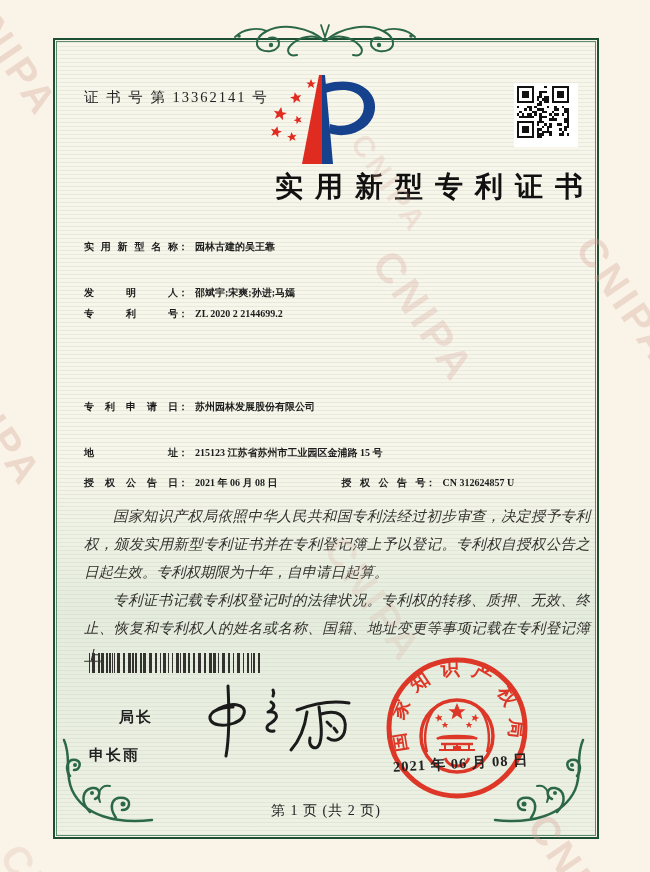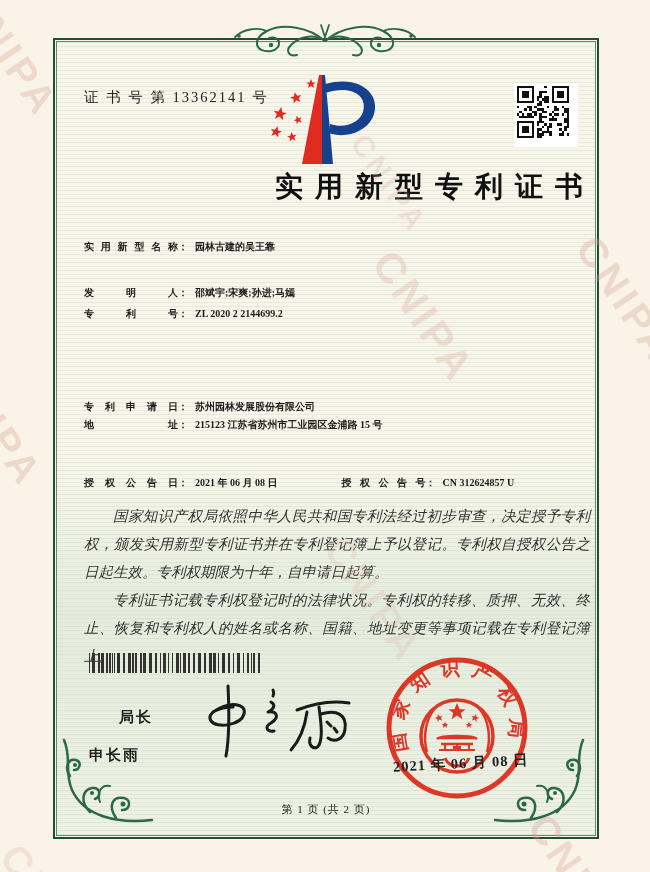--- a/index.html
+++ b/index.html
@@ -44,21 +44,21 @@
   .body-text{left:27px; top:460px; width:506px; font-size:14.5px; line-height:28px;
              color:#33312e; text-align:justify;font-style:italic;}
   .body-text p{margin:0; text-indent:2em; font-weight:500;}
 
   .sig-title{left:32px; top:666px; font-family:"Liberation Sans",sans-serif;
              font-weight:bold; font-size:15px; color:#222; letter-spacing:2px;margin-left:30px;}
   .sig-name{left:32px; top:696px; font-family:"Liberation Sans",sans-serif;
             font-weight:bold; font-size:15px; color:#222; letter-spacing:2px;margin-top:8px;}
   .seal-date{left:336px; top:712px; width:140px; font-size:14.5px; font-weight:bold;
              color:#222; z-index:6; transform:rotate(-3deg); white-space:nowrap; letter-spacing:1px;}
-  .footer{left:0; right:0; top:760px; text-align:center; font-size:11px; color:#222; letter-spacing:1px;}
+  .footer{left:0; right:0; top:760px; text-align:center; font-size:14px; color:#222; letter-spacing:1px;}
 
   .ornament-top{position:absolute; left:225px; top:17px; z-index:4;}
   .corner{position:absolute; z-index:4;}
   .qr{position:absolute; left:457px; top:41px; width:58px; height:58px; background:#fff; padding:3px;}
   .logo{position:absolute; left:210px; top:30px;}
   .barcode{position:absolute; left:32px; top:611px;}
   .seal{position:absolute; left:326px; top:612px; z-index:5; opacity:.93;}
   .signature{position:absolute; left:142px; top:634px; z-index:5;}
 </style>
 </head>
@@ -224,21 +224,21 @@
         </div>
         <div class="abs frow" style="top:244px;">
           <span class="flabel">发明人</span><span class="fcolon">：</span><span class="fvalue">邵斌宇;宋爽;孙进;马嫣</span>
         </div>
         <div class="abs frow" style="top:265px;">
           <span class="flabel">专利号</span><span class="fcolon">：</span><span class="fvalue">ZL 2020 2 2144699.2</span>
         </div>
         <div class="abs frow" style="top:358px;">
           <span class="flabel">专利申请日</span><span class="fcolon">：</span><span class="fvalue">苏州园林发展股份有限公司</span>
         </div>
-        <div class="abs frow" style="top:376px;">
+        <div class="abs frow" style="top:404px;">
           <span class="flabel">地址</span><span class="fcolon">：</span><span class="fvalue">215123 江苏省苏州市工业园区金浦路 15 号</span>
         </div>
         <div class="abs frow" style="top:434px;">
           <span class="flabel">授权公告日</span><span class="fcolon">：</span><span class="fvalue">2021 年 06 月 08 日</span><span class="flabel2">授权公告号</span><span class="fcolon">：</span><span class="fvalue">CN 312624857 U</span>
         </div>
 
         <div class="abs body-text">
           <p>国家知识产权局依照中华人民共和国专利法经过初步审查，决定授予专利权，颁发实用新型专利证书并在专利登记簿上予以登记。专利权自授权公告之日起生效。专利权期限为十年，自申请日起算。</p>
           <p>专利证书记载专利权登记时的法律状况。专利权的转移、质押、无效、终止、恢复和专利权人的姓名或名称、国籍、地址变更等事项记载在专利登记簿上。</p>
         </div>

